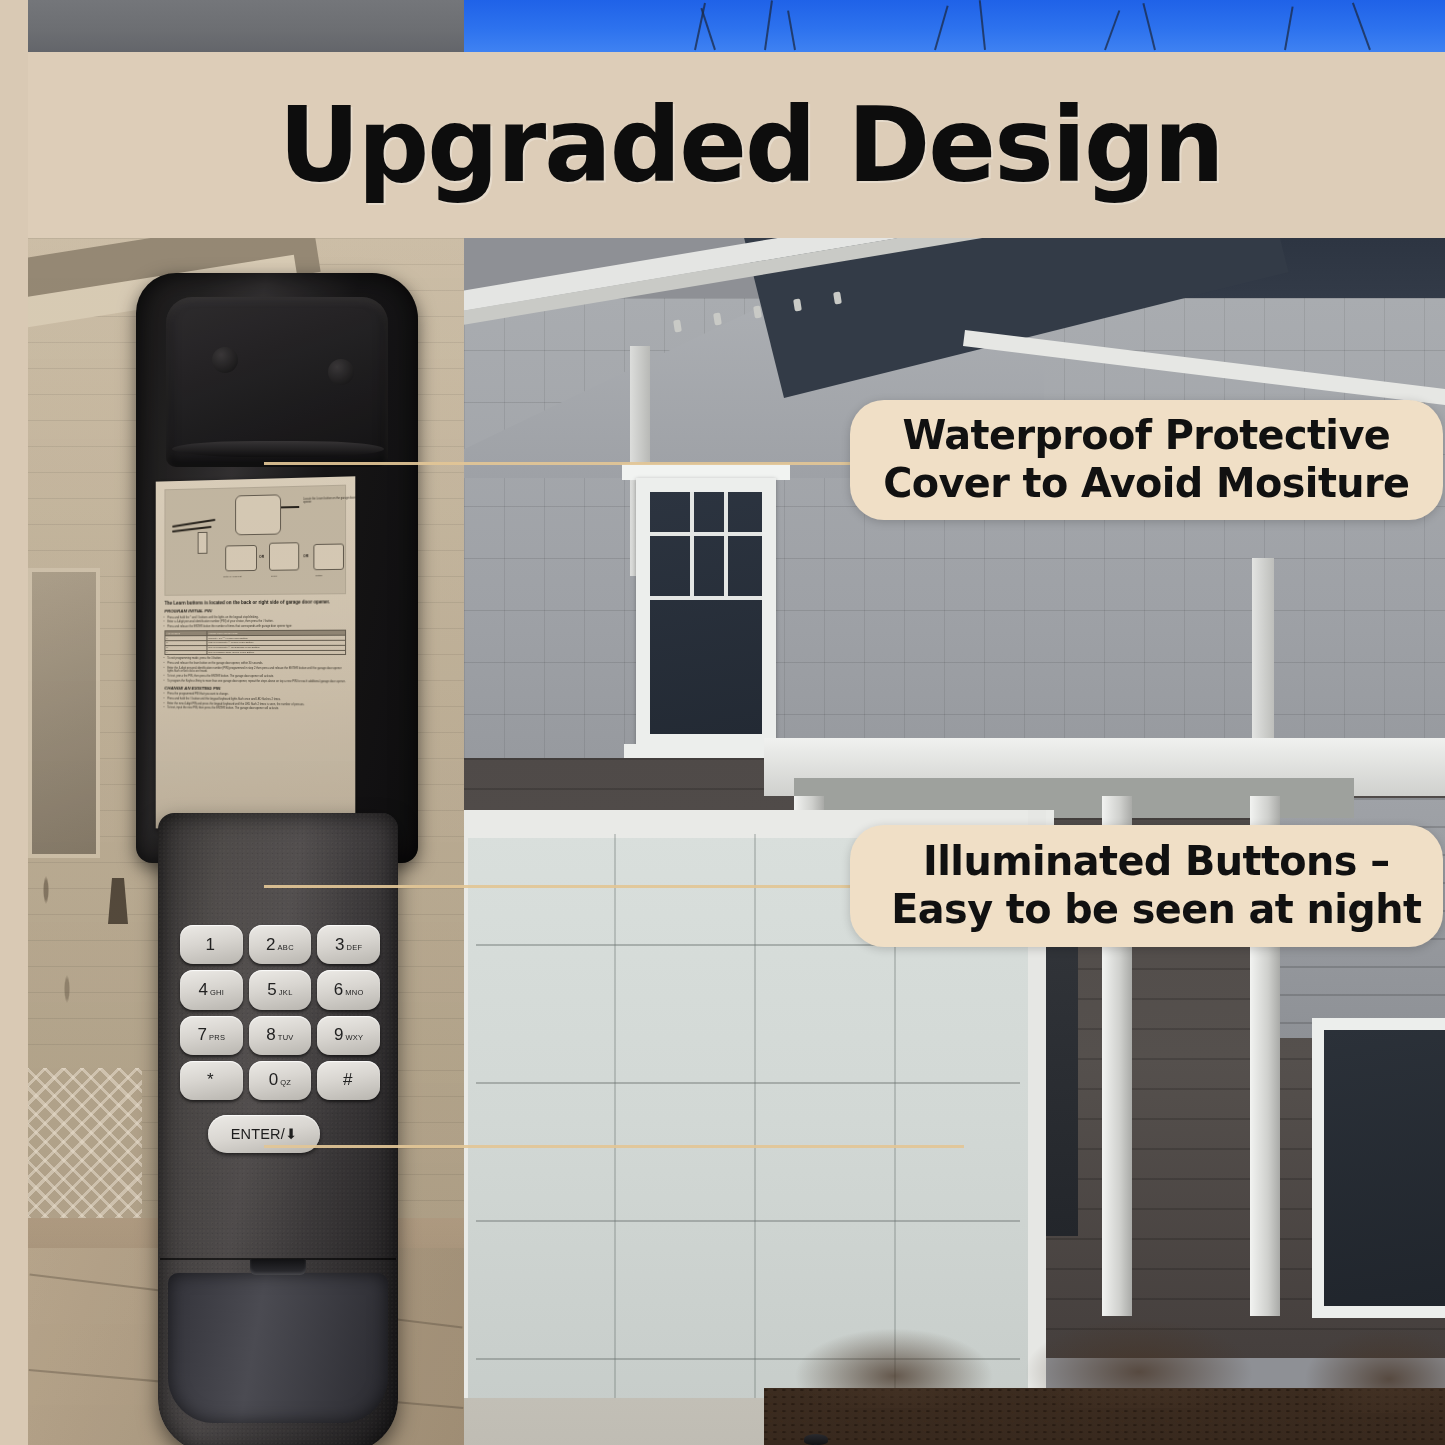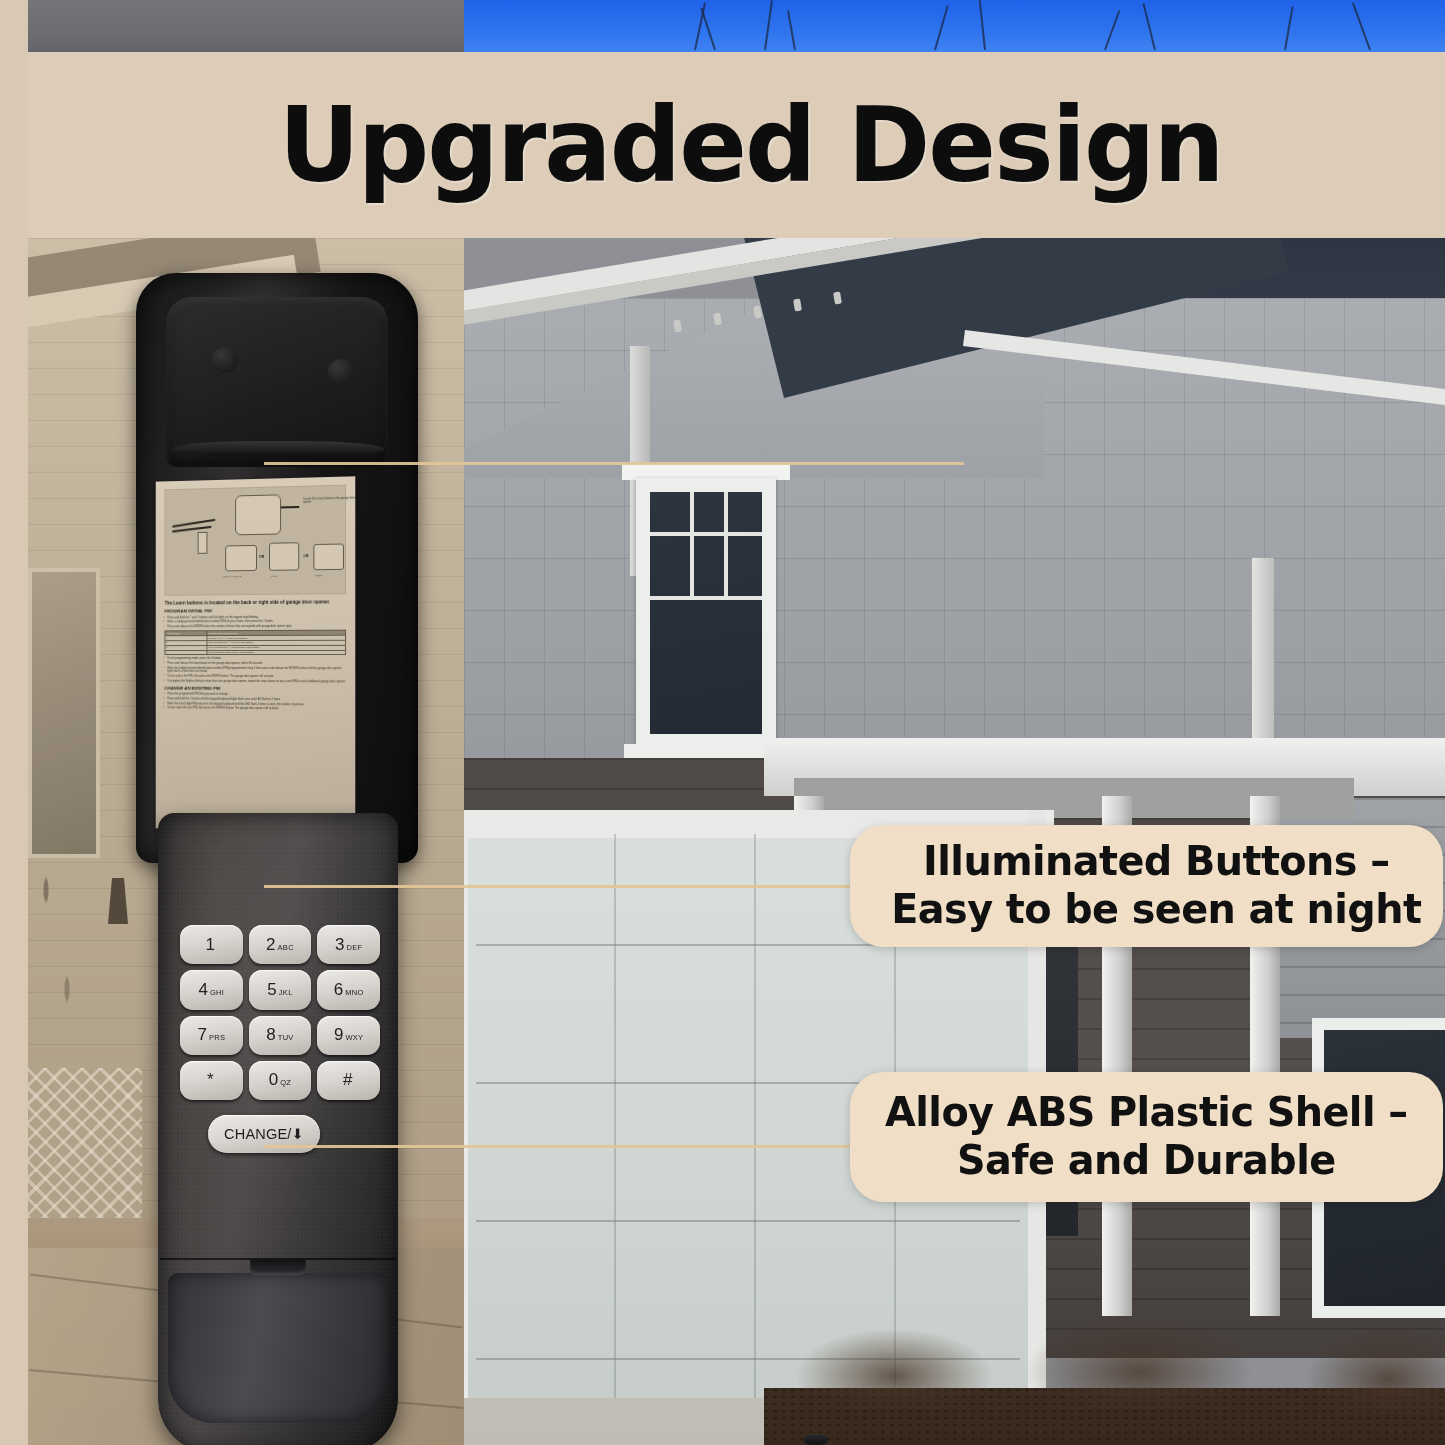--- a/index.html
+++ b/index.html
@@ -443,21 +443,21 @@
           <div class="key">
               <span class="num">0</span>
               <span class="ltr">QZ</span>
             </div>
           <div class="key">
               <span class="num">#</span>
               <span class="ltr"></span>
             </div>
         </div>
 
-        <div class="kp-enter">CHANGE/⬇</div>
+        <div class="kp-enter">ENTER/⬇</div>
         <div class="kp-batt"></div>
         <div class="kp-seam"></div>
         <div class="kp-latch"></div>
       </div>
 
       <div class="lp-warm"></div>
     </div>
 
     <div class="right-panel">
       <div class="r-roof"></div>
@@ -525,28 +525,28 @@
       <div class="r-light-cap" style="left:340px;top:1196px;"></div>
       <div class="r-light" style="left:350px;top:1206px;height:116px;"></div>
 
     </div>
 
     <div class="conn" style="left:236px;top:224px;width:700px;"></div>
     <div class="conn" style="left:236px;top:647px;width:700px;"></div>
     <div class="conn" style="left:236px;top:907px;width:700px;"></div>
   </div>
 
+  <div class="callout" id="callout-1">
+    <p>
+      <span>Waterproof  Protective</span><br>
+      <span>Cover to Avoid Mositure</span>
+    </p>
+  </div>
 
   <div class="callout" id="callout-2">
     <p>
       <span>Illuminated Buttons –</span><br>
       <span>Easy to be seen at night</span>
     </p>
   </div>
 
-  <div class="callout" id="callout-3">
-    <p>
-      <span>Alloy ABS Plastic Shell –</span><br>
-      <span>Safe and Durable</span>
-    </p>
-  </div>
 
 </div>
 
 </body></html>

